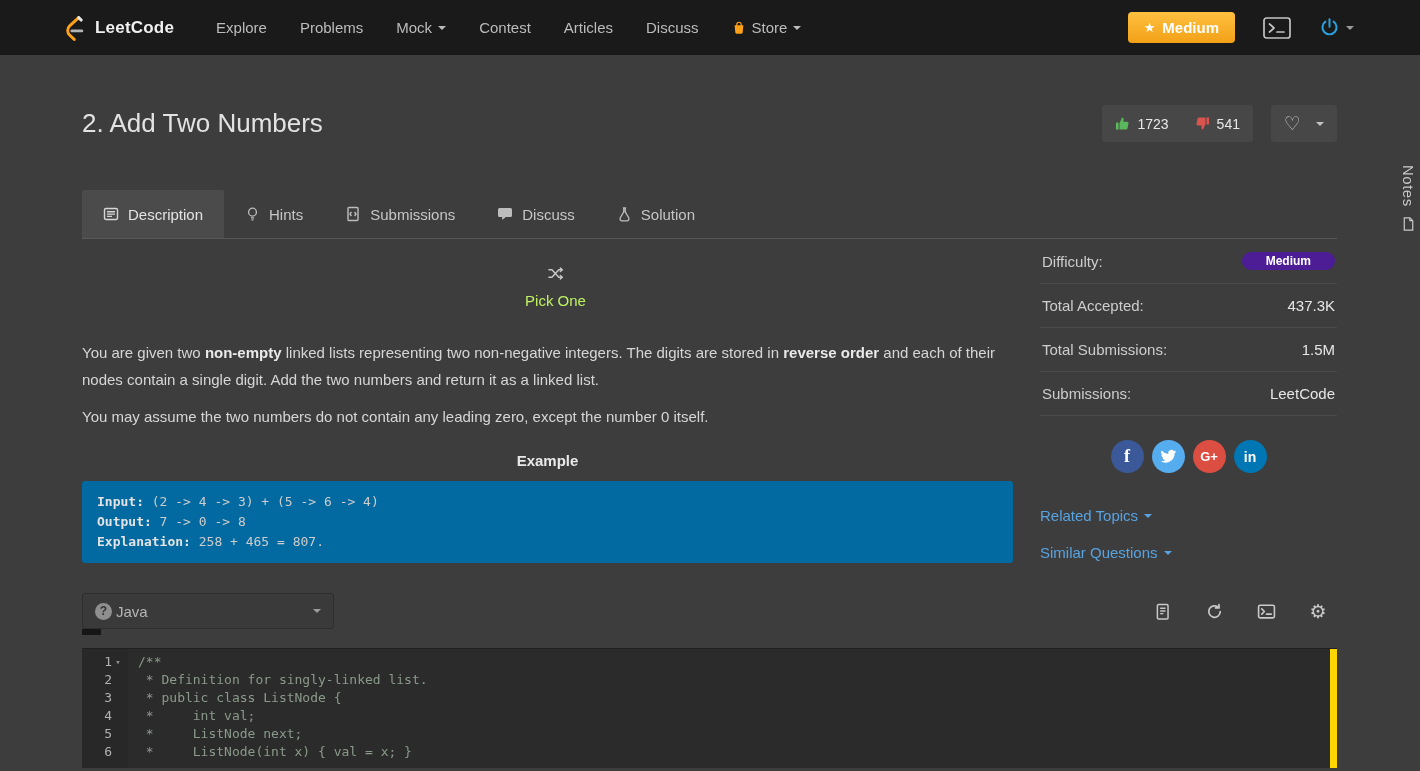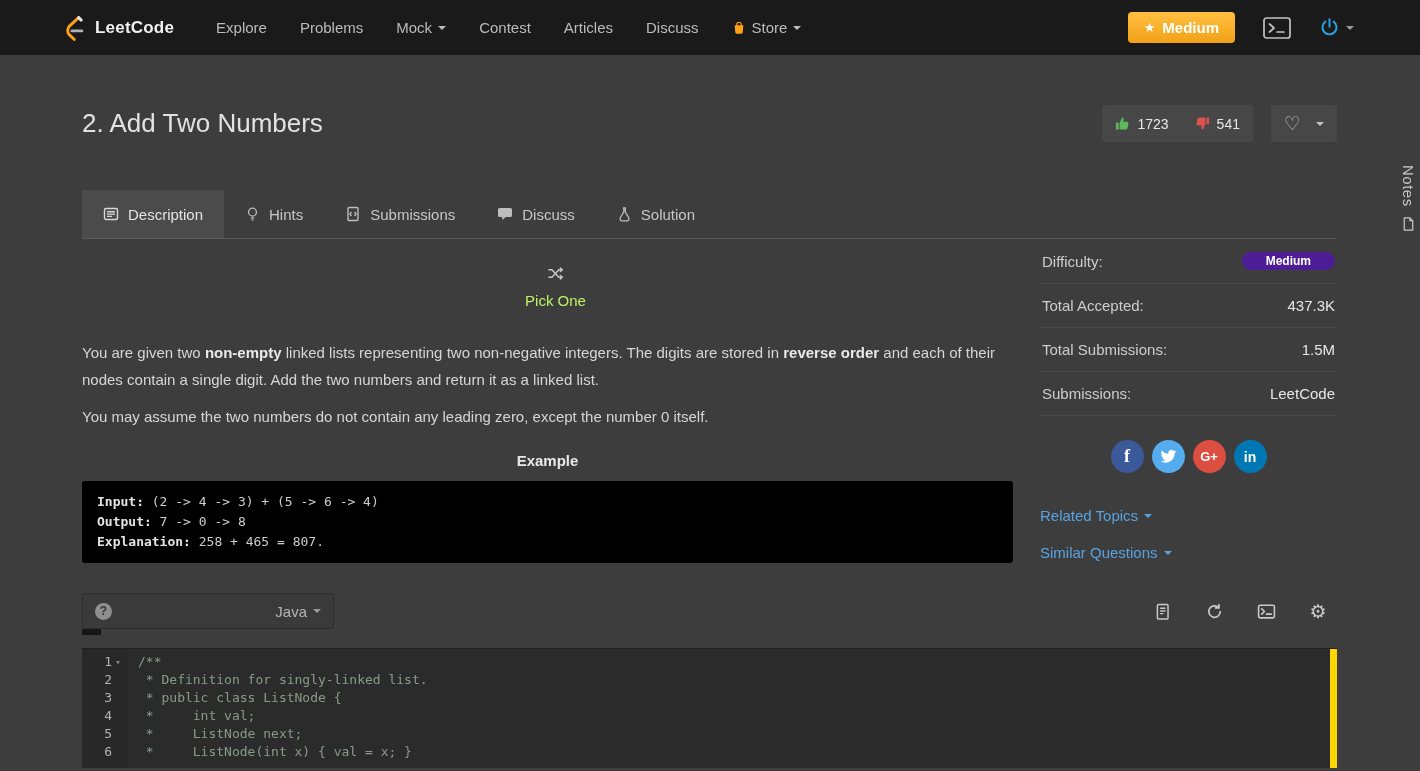--- a/index.html
+++ b/index.html
@@ -55,21 +55,21 @@
   .desc-col { width:931px; }
   .side-col { width:297px; margin-left:27px; }
 
   .pick-one { margin:26px 0 0 16px; display:flex; align-items:center; gap:10px;
     color:#bef264; font-size:15px; cursor:pointer;flex-direction:column; }
 
   .para { margin:30px 0 0; color:#d6d6d6; font-size:15px; line-height:27px; }
   .para .b { font-weight:700; color:#e9e9e9; }
   .para.p2 { margin-top:10px; }
   .example-h { margin:22px 0 0; font-size:15px; font-weight:700; color:#e9e9e9;text-align:center; }
-  .example { margin-top:12px; background:#000000; border-radius:3px; padding:11px 15px;
+  .example { margin-top:12px; background:#0369a1; border-radius:3px; padding:11px 15px;
     font-family:"DejaVu Sans Mono",monospace; font-size:13px; line-height:20px; color:#cdcdcd; }
   .example .line { white-space:pre; }
   .example .lbl { font-weight:700; color:#e3e3e3; }
 
   
   .stat-row { display:flex; justify-content:space-between; align-items:center;
     padding:13px 2px; border-bottom:1px solid rgba(255,255,255,.07); font-size:15px; }
   .stat-label { color:#cdcdcd; }
   .stat-value { color:#e6e6e6; }
   .badge { background:#4c1d95; color:#fff; font-size:12px; font-weight:700;
@@ -85,21 +85,21 @@
     align-items:center; cursor:pointer; }
   .side-link + .side-link { margin-top:20px; }
 
   
   .editor-toolbar { margin-top:30px; display:flex; justify-content:space-between; align-items:center; }
   .lang-select { position:relative; width:252px; height:36px; background:#3a3a3a;
     border:1px solid #2d2d2d; border-radius:3px; display:flex; align-items:center;
     padding:0 12px; cursor:pointer; color:#9c9c9c; }
   .q-circle { width:17px; height:17px; border-radius:50%; background:#8f8f8f; color:#333;
     font-size:12px; font-weight:700; display:flex; align-items:center; justify-content:center; }
-  .lang-label { margin-left:4px; color:#b5b5b5; font-size:15px; flex:1;text-align:right; }
+  .lang-label { margin-left:4px; color:#b5b5b5; font-size:15px; flex:1; }
   .lang-notch { position:absolute; left:-1px; bottom:-7px; width:19px; height:6px; background:#161616; }
   .toolbar-icons { display:flex; gap:14px; align-items:center; }
   .tool-btn { width:38px; height:32px; display:flex; align-items:center; justify-content:center;
     color:#c9c9c9; background:none; border:none; cursor:pointer; }
   .gear-glyph { font-size:19px; line-height:1; }
 
   
   .editor { margin-top:19px; position:relative; height:120px; background:#2b2b2b;
     border-top:1px solid #202020; display:flex;
     font-family:"DejaVu Sans Mono",monospace; font-size:13px; line-height:18px; overflow:hidden; }

